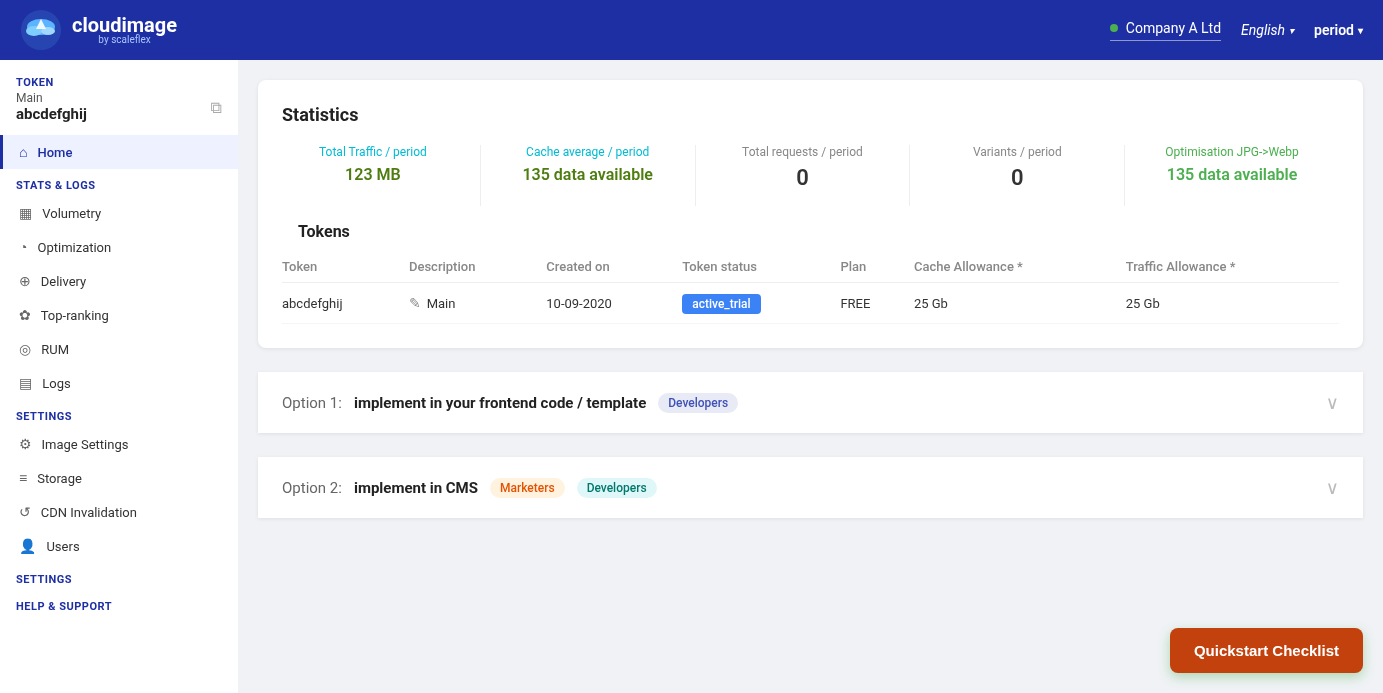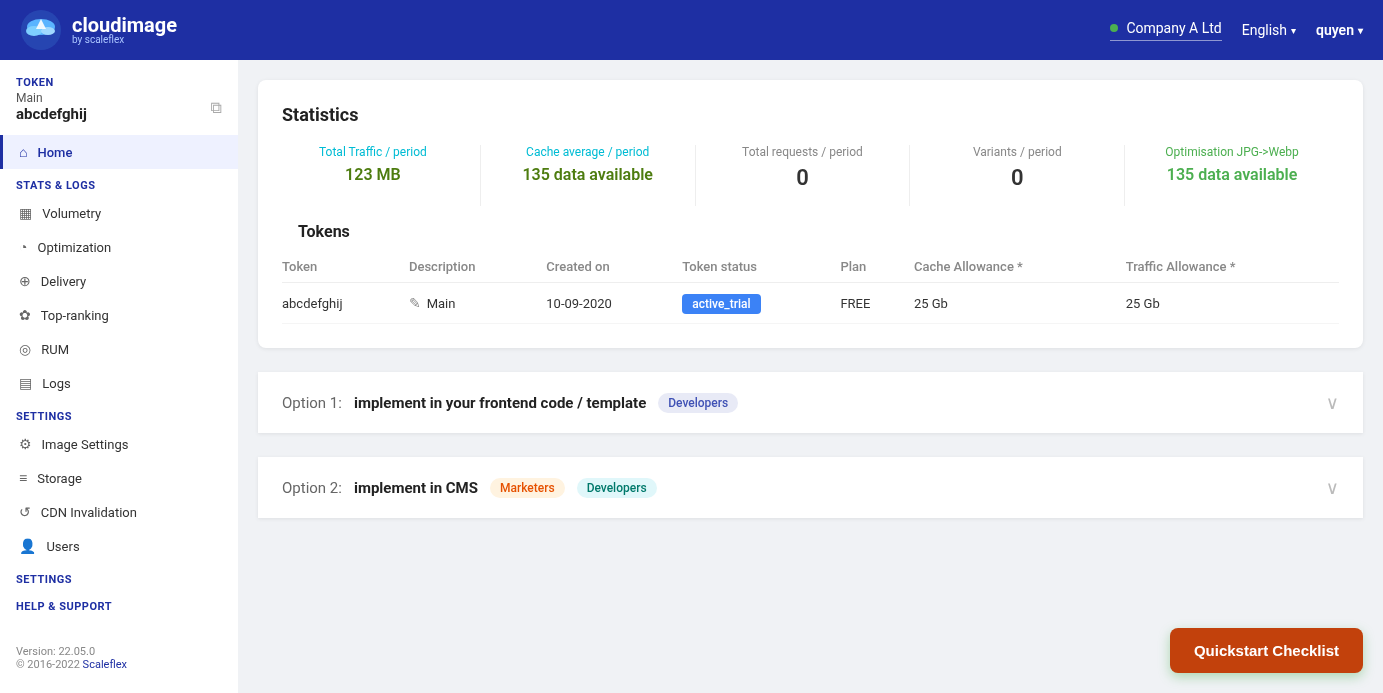--- a/index.html
+++ b/index.html
@@ -14,20 +14,21 @@
       display: flex;
       align-items: center;
       padding: 0 20px;
       color: white;
       flex-shrink: 0;
     }
     .logo-area {
       display: flex;
       align-items: center;
       gap: 10px;
+      text-align: center;
     }
     .logo-icon {
       width: 42px;
       height: 42px;
     }
     .logo-text {
       display: flex;
       flex-direction: column;
       line-height: 1;
     }
@@ -63,20 +64,21 @@
       color: white;
       font-size: 14px;
     }
     .lang-selector {
       color: white;
       font-size: 14px;
       display: flex;
       align-items: center;
       gap: 4px;
       cursor: pointer;
+      font-style: italic;
     }
     .user-selector {
       color: white;
       font-size: 14px;
       font-weight: 600;
       display: flex;
       align-items: center;
       gap: 4px;
       cursor: pointer;
     }
@@ -317,21 +319,21 @@
   <div class="header-right">
     <div class="company-selector">
       <div class="company-dot"></div>
       <span class="company-name">Company A Ltd</span>
     </div>
     <div class="lang-selector">
       <span>English</span>
       <span class="chevron-down">▾</span>
     </div>
     <div class="user-selector">
-      <span>quyen</span>
+      <span>period</span>
       <span class="chevron-down">▾</span>
     </div>
   </div>
 </header>
 
 <div class="layout">
 
   <aside class="sidebar">
     <div class="sidebar-token-section">
       <div class="sidebar-section-label">TOKEN</div>
@@ -391,27 +393,20 @@
       <span>CDN Invalidation</span>
     </div>
     <div class="sidebar-nav-item">
       <span class="nav-icon">👤</span>
       <span>Users</span>
     </div>
 
     <div class="sidebar-section-header">SETTINGS</div>
     <div class="sidebar-section-header">HELP &amp; SUPPORT</div>
 
-    <div class="sidebar-footer">
-      <div>Version: 22.05.0</div>
-      <div>
-        <span>© 2016-2022</span>
-        <a href="#">Scaleflex</a>
-      </div>
-    </div>
   </aside>
 
   <main class="main-content">
 
     <div class="card">
       <div class="card-title">Statistics</div>
       <div class="stats-grid">
         <div class="stat-item">
           <div class="stat-label teal">Total Traffic / period</div>
           <div class="stat-value teal">123 MB</div>

